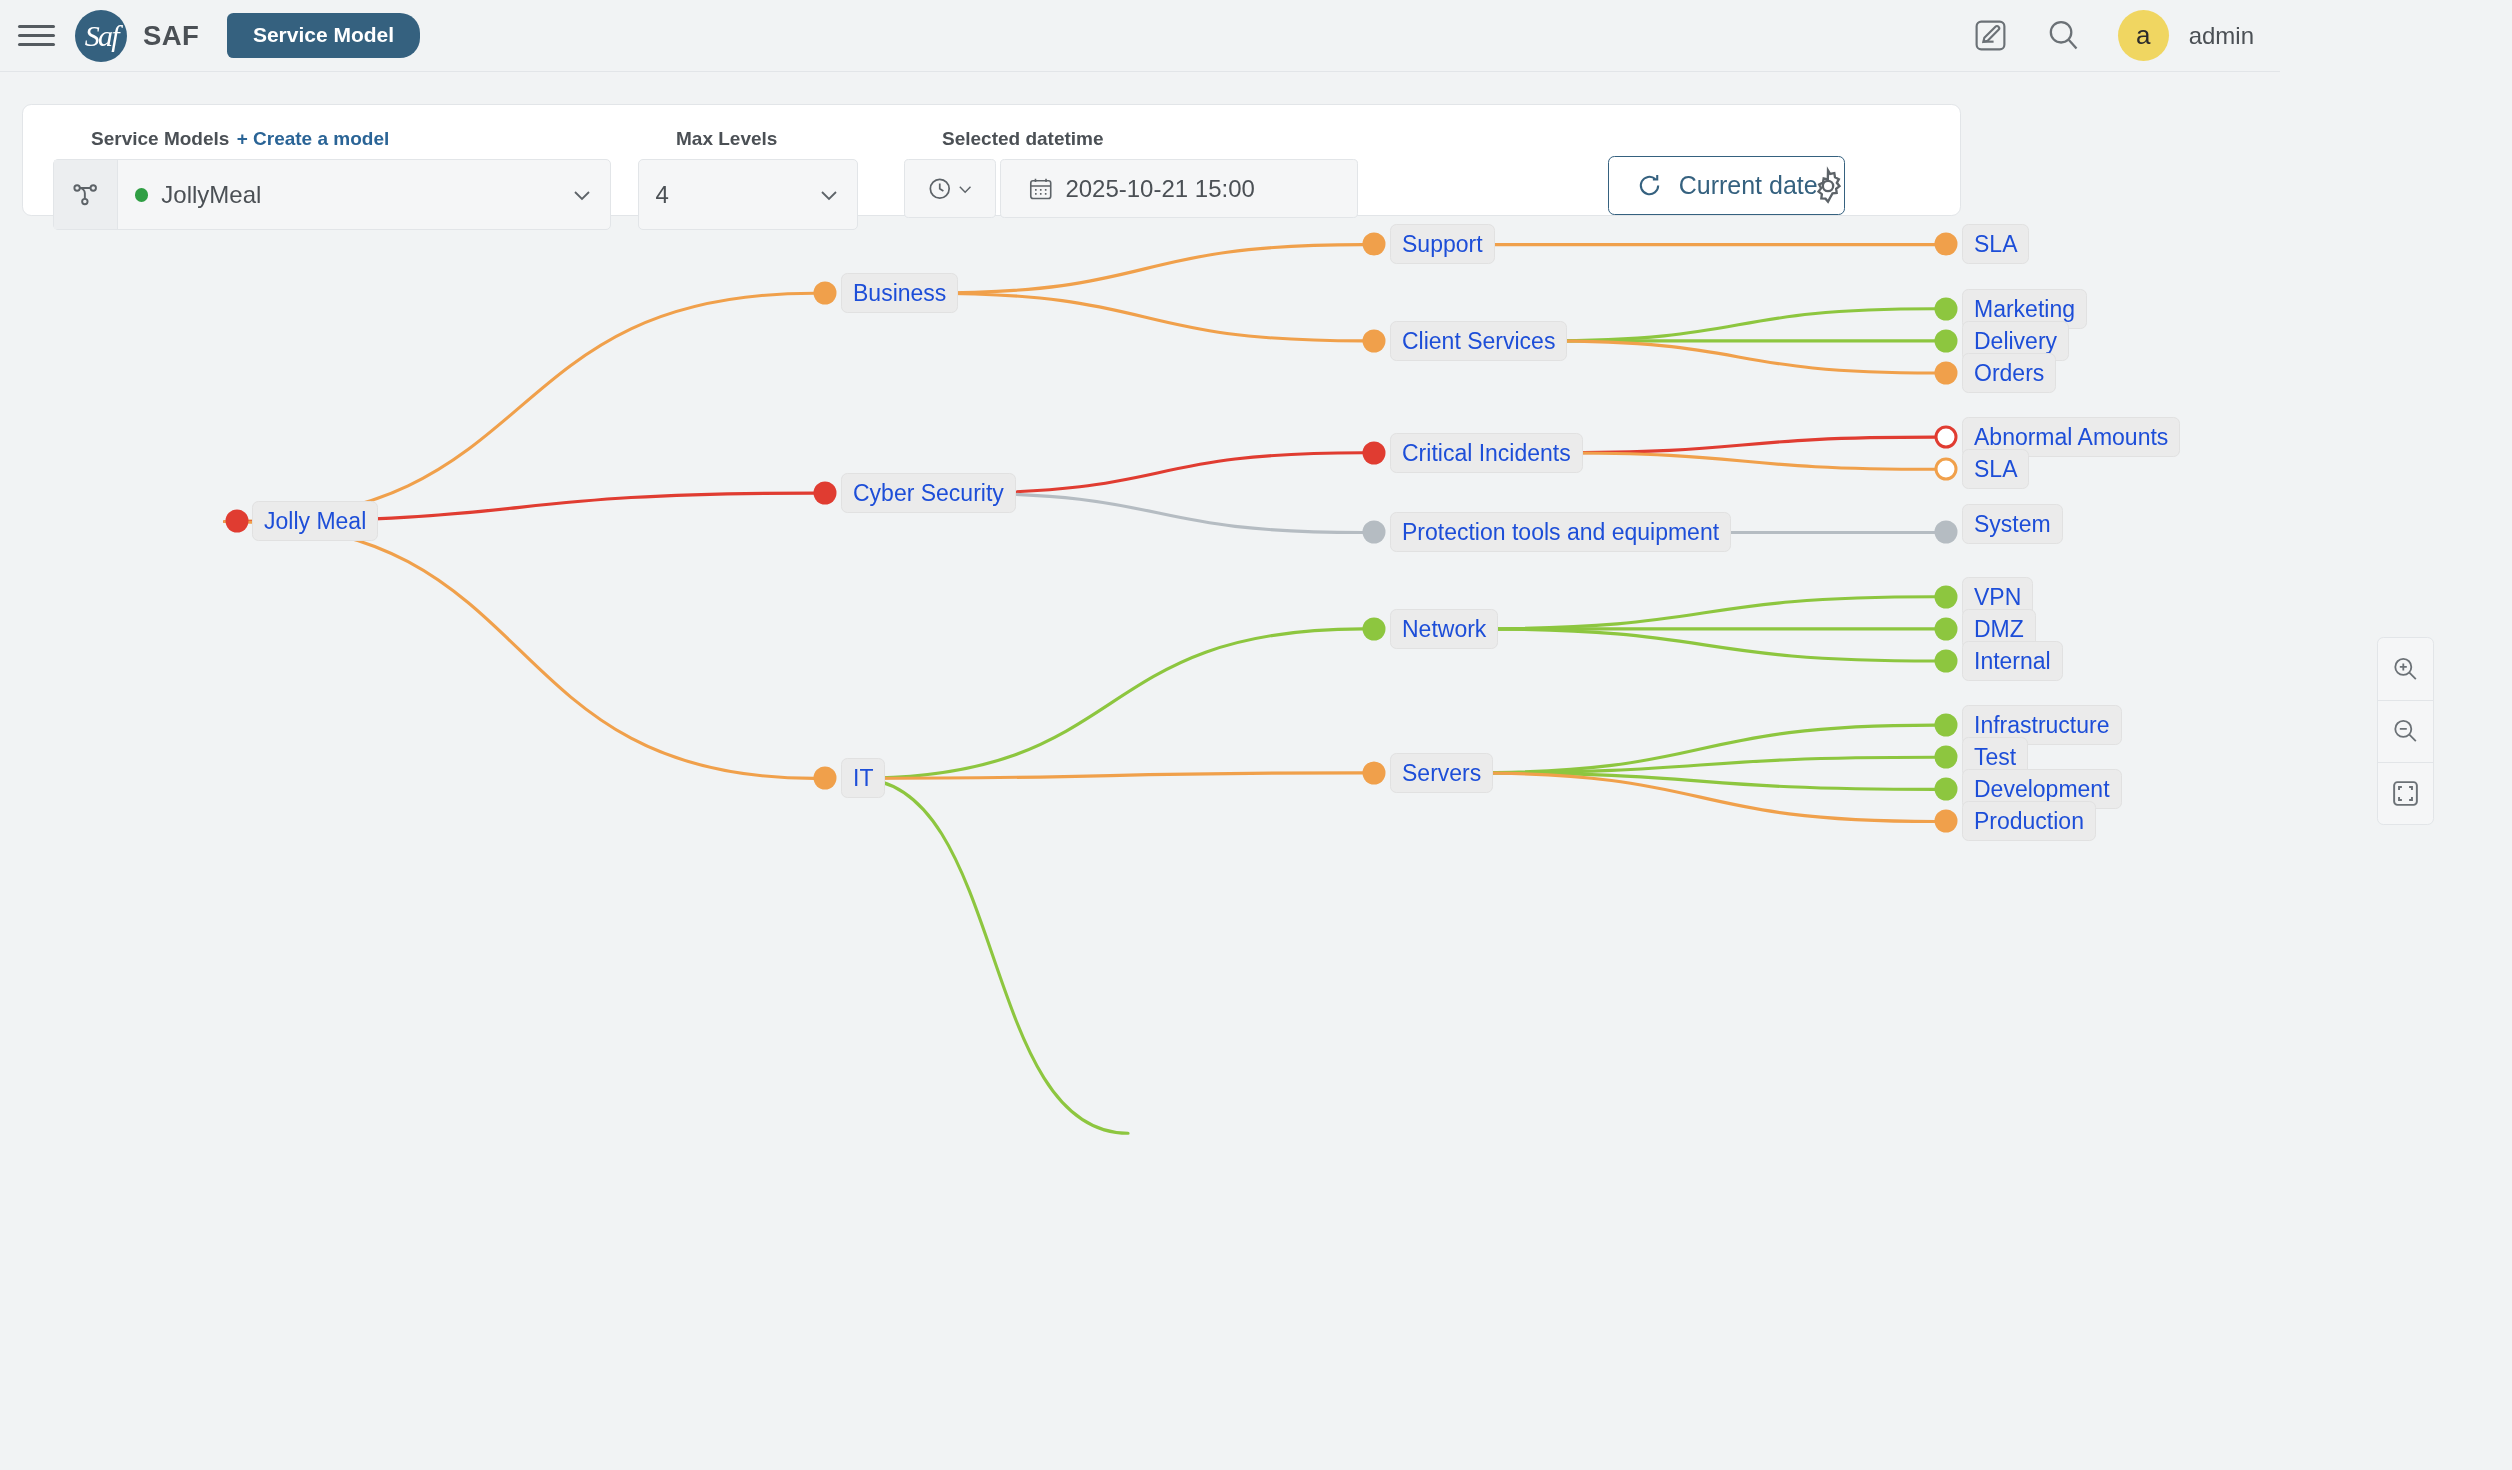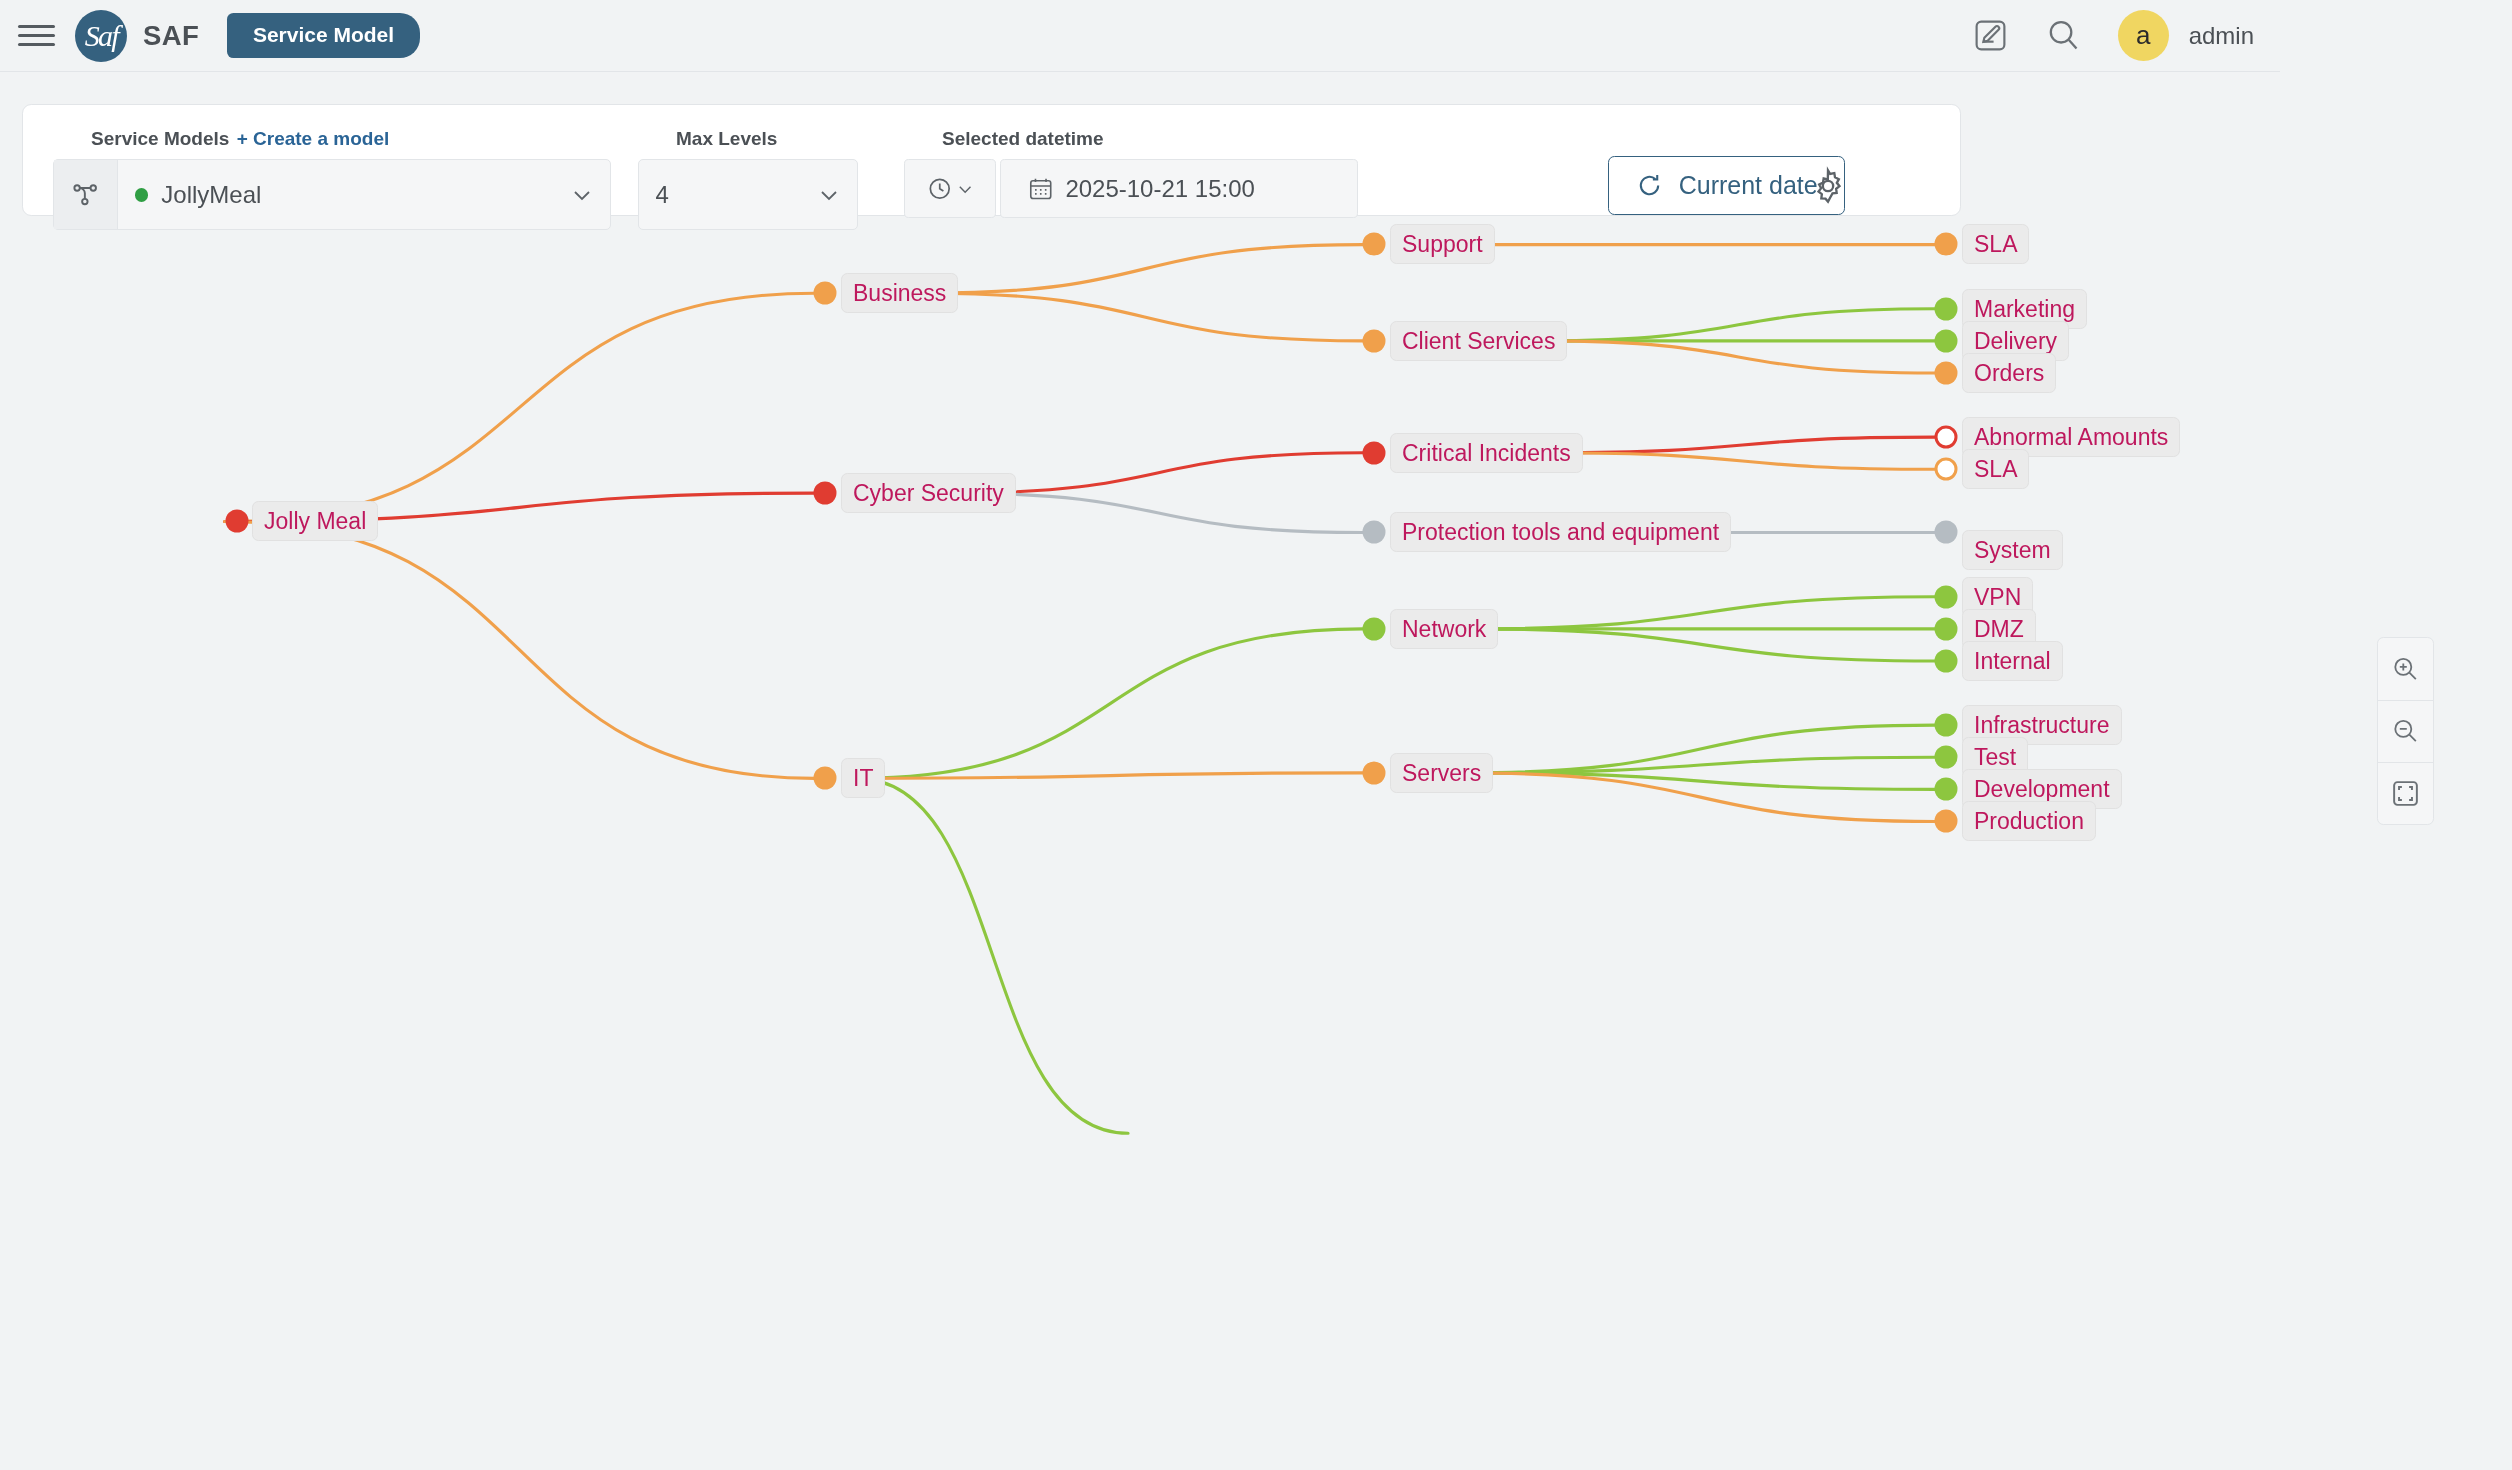--- a/index.html
+++ b/index.html
@@ -112,21 +112,21 @@
   .canvas { position:absolute; left:0; top:216px; width:2512px; height:1254px; }
   svg.graph { position:absolute; left:0; top:0; width:2512px; height:1254px; }
 
   .node {
     position:absolute;
     transform: translate(0, -50%);
     display:flex; align-items:center;
     height: 40px;
     background:#ebebeb; border:0.9px solid #e1e1e1; border-radius:6.4px;
     padding: 0 11px;
-    font-size: 23px; color:#be185d;
+    font-size: 23px; color:#1d4ed8;
     white-space:nowrap; cursor:pointer;
   }
   .bullet {
     position:absolute; transform: translate(-50%, -50%);
     width: 23px; height: 23px; border-radius:50%;
   }
   .bullet.hollow { background:#fff; border-width:3.7px; border-style:solid; }
 
   
   .zoomctl {
@@ -309,21 +309,21 @@
       <div class="node" style="left: 1962px; top: 93px;">Marketing</div>
       <div class="bullet" style="left: 1946px; top: 125px; background: rgb(141, 198, 63);"></div>
       <div class="node" style="left: 1962px; top: 125px;">Delivery</div>
       <div class="bullet" style="left: 1946px; top: 157px; background: rgb(240, 160, 75);"></div>
       <div class="node" style="left: 1962px; top: 157px;">Orders</div>
       <div class="bullet hollow" style="left: 1946px; top: 221px; border-color: rgb(224, 60, 49);"></div>
       <div class="node" style="left: 1962px; top: 221px;">Abnormal Amounts</div>
       <div class="bullet hollow" style="left: 1946px; top: 253px; border-color: rgb(240, 160, 75);"></div>
       <div class="node" style="left: 1962px; top: 253px;">SLA</div>
       <div class="bullet" style="left: 1946px; top: 316px; background: rgb(181, 188, 194);"></div>
-      <div class="node" style="left: 1962px; top: 334px;">System</div>
+      <div class="node" style="left: 1962px; top: 308px;">System</div>
       <div class="bullet" style="left: 1946px; top: 381px; background: rgb(141, 198, 63);"></div>
       <div class="node" style="left: 1962px; top: 381px;">VPN</div>
       <div class="bullet" style="left: 1946px; top: 413px; background: rgb(141, 198, 63);"></div>
       <div class="node" style="left: 1962px; top: 413px;">DMZ</div>
       <div class="bullet" style="left: 1946px; top: 445px; background: rgb(141, 198, 63);"></div>
       <div class="node" style="left: 1962px; top: 445px;">Internal</div>
       <div class="bullet" style="left: 1946px; top: 509px; background: rgb(141, 198, 63);"></div>
       <div class="node" style="left: 1962px; top: 509px;">Infrastructure</div>
       <div class="bullet" style="left: 1946px; top: 541px; background: rgb(141, 198, 63);"></div>
       <div class="node" style="left: 1962px; top: 541px;">Test</div>

